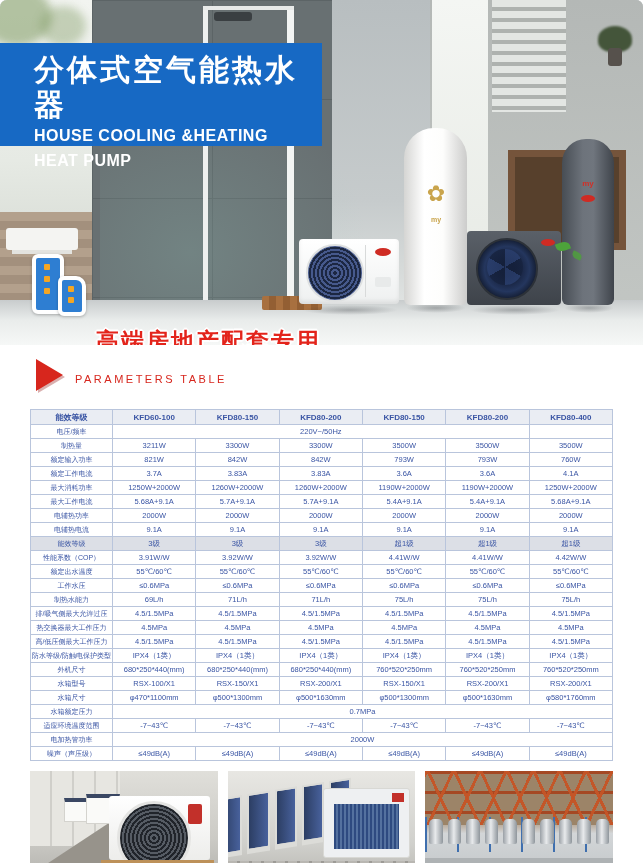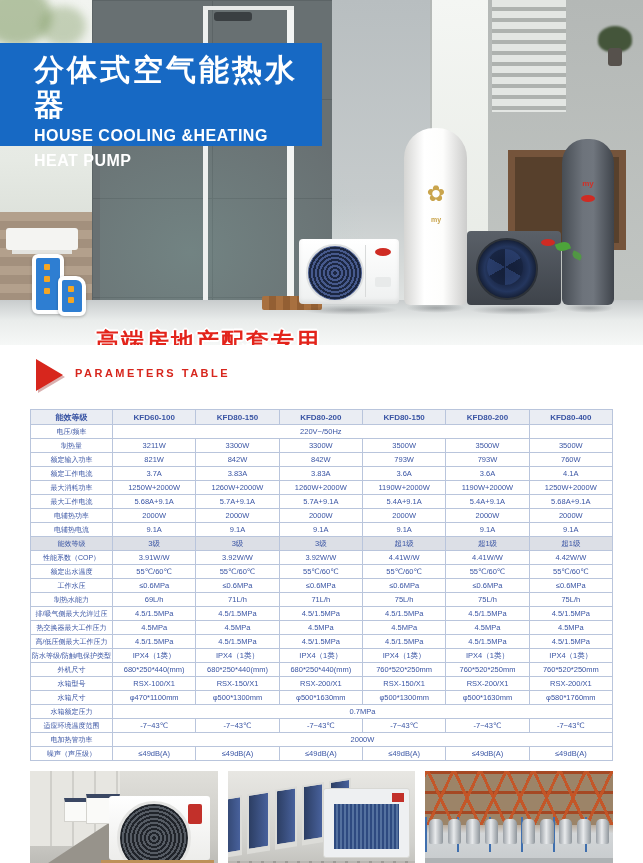--- a/index.html
+++ b/index.html
@@ -1,17 +1,17 @@
 <!DOCTYPE html>
 <html><head>
 <meta charset="utf-8">
 <style>
   html,body{margin:0;padding:0;background:#ffffff;}
   body{font-family:"Liberation Sans","DejaVu Sans",sans-serif;}
-  .page{position:relative;width:643px;height:863px;margin:0 auto;background:#fff;overflow:hidden;}
+  .page{position:relative;width:643px;height:863px;margin:0 auto;background:#fff;overflow:hidden;border-radius:7px;}
 
   
   .hero{position:relative;width:643px;height:345px;overflow:hidden;background:#c6cbcc;}
   .hero *{position:absolute;}
   .bg-base{inset:0;background:linear-gradient(180deg,#b8bec0 0%,#c6cbcc 58%,#d6dad9 78%,#eceeed 100%);}
   .bg-window-left{left:0;top:0;width:92px;height:292px;background:linear-gradient(180deg,#f2f4f0,#e6eae4 55%,#d2d6cf);}
   .tree{border-radius:50%;background:#7f9a62;opacity:.55;filter:blur(4px);}
   .tree.t1{left:-18px;top:-14px;width:70px;height:60px;}
   .tree.t2{left:40px;top:6px;width:46px;height:40px;opacity:.4;}
   .deck{left:0;top:212px;width:92px;height:88px;background:repeating-linear-gradient(180deg,#b3a08c 0 9px,#a3907d 9px 18px);}
@@ -76,21 +76,21 @@
   .b-icon .dot{position:absolute;width:6px;height:6px;background:#f5a623;border-radius:1px;}
   .badge-text{left:96px;top:282px;font-size:23px;font-weight:bold;color:#e3241b;letter-spacing:2px;
     text-shadow:-2px 0 #fff,2px 0 #fff,0 -2px #fff,0 2px #fff,-1px -1px #fff,1px 1px #fff,-1px 1px #fff,1px -1px #fff;margin-top:44px;}
 
   
   .params-head{display:flex;align-items:flex-start;margin:12px 0 0 36px;height:44px;}
   .arrow{width:0;height:0;border-left:27px solid #d7261d;border-top:16px solid transparent;border-bottom:16px solid transparent;
     filter:drop-shadow(2px 2px 0 rgba(150,30,25,.35));margin-top:2px;}
   .head-text{margin-left:12px;}
   .head-cn{font-size:21px;font-weight:bold;color:#d7261d;letter-spacing:4px;}
-  .head-en{font-size:11px;font-weight:bold;color:#d7261d;letter-spacing:2.5px;margin-top:10px;}
+  .head-en{font-size:11px;font-weight:normal;color:#d7261d;letter-spacing:2.5px;margin-top:16px;}
 
   
   table.params{width:583px;margin:8px auto 0 30px;border-collapse:collapse;table-layout:fixed;}
   table.params col.lbl{width:82px;}
   table.params th,table.params td{border:1px solid #b9c5dc;text-align:center;vertical-align:middle;
     color:#3a55a4;font-size:7.5px;height:9.5px;padding:1.5px 0;overflow:hidden;white-space:nowrap;}
   table.params th{background:#eaedf3;font-weight:bold;font-size:8px;}
   table.params td.lblcell{font-size:7px;}
   table.params tr.shaded td{background:#dcdfe6;}
 

